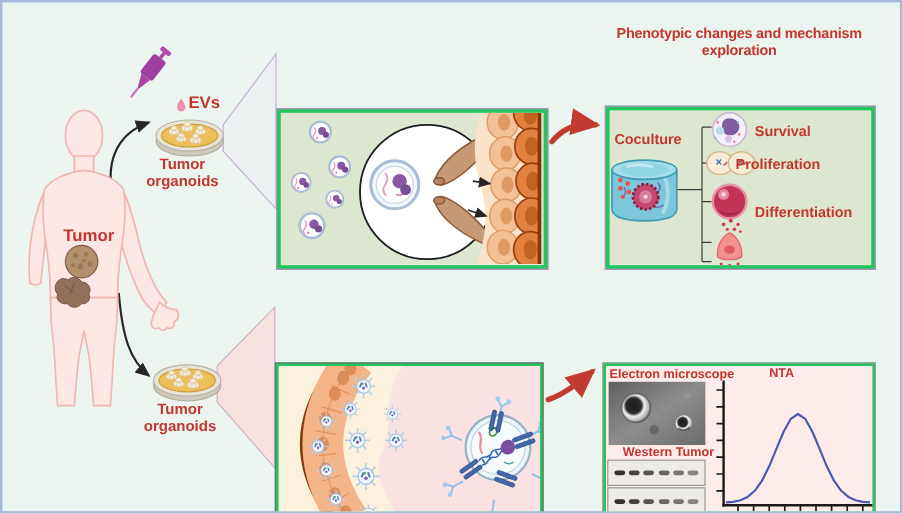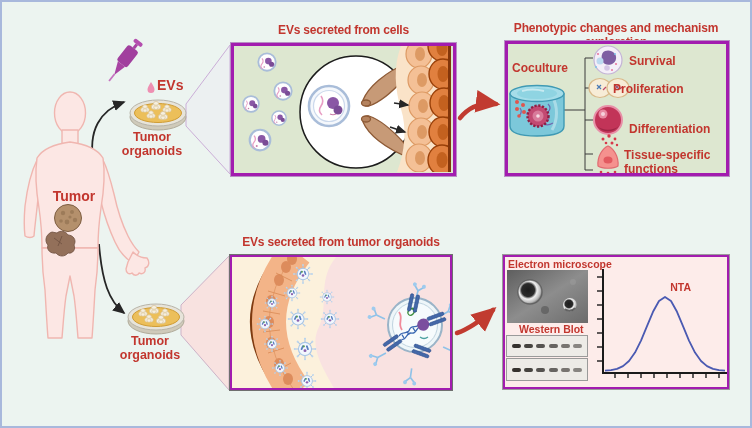--- a/index.html
+++ b/index.html
@@ -1,20 +1,20 @@
 <!DOCTYPE html>
 <html><head>
 <meta charset="utf-8">
 <style>
   html,body{margin:0;padding:0;background:#dfe9e4;font-family:"Liberation Sans",sans-serif;}
   #canvas{position:relative;width:752px;height:428px;background:#ecf4f0;border:2px solid #a8b8dc;box-sizing:border-box;overflow:hidden;}
   .abs{position:absolute;}
   .red{color:#c2362e;font-weight:bold;font-family:"Liberation Sans",sans-serif;}
   .panel-title{font-size:12px;text-align:center;letter-spacing:-0.2px;}
-  .panel{position:absolute;background:#a21caf;box-sizing:border-box;}
+  .panel{position:absolute;background:#22c55e;box-sizing:border-box;margin-top:48px;}
   .panel-green{border:1.5px solid #b88fc4;padding:3px;}
   .panel-inner{position:relative;width:100%;height:100%;overflow:hidden;}
   .inner-green{background:#dde7d0;}
   .inner-pink{background:#fdecea;}
   .small-label{font-size:10.5px;}
   .item-label{font-size:12px;}
   .gel{position:absolute;background:#edebe7;border:1px solid #9a9a9a;box-sizing:border-box;display:flex;justify-content:space-between;align-items:center;padding:0 5px;}
   .wb-band{width:9px;height:4px;border-radius:2px;background:#35312e;}
   svg{display:block;}
 </style>
@@ -174,21 +174,20 @@
     <ellipse cx="29" cy="19" rx="28" ry="13" fill="#e7e4da" stroke="#b8b4a8" stroke-width="1"></ellipse>
     <ellipse cx="29" cy="19" rx="23.5" ry="9.5" fill="#ecbf5a" stroke="#cf9c35" stroke-width="1"></ellipse>
     <use href="#popcorn" x="11" y="10" width="10" height="10"></use>
     <use href="#popcorn" x="21.5" y="6.5" width="11" height="11"></use>
     <use href="#popcorn" x="33" y="10" width="10" height="10"></use>
     <use href="#popcorn" x="17" y="16" width="10" height="10"></use>
     <use href="#popcorn" x="28.5" y="16.5" width="11" height="11"></use>
   </svg>
   <div class="abs red" style="left:98px;top:332px;width:100px;text-align:center;font-size:12.5px">Tumor organoids</div>
 
-  <div class="abs red panel-title" style="left:228px;top:21px;width:227px">EVs secreted from cells</div>
   <div class="panel panel-green" style="left:228px;top:40px;width:227px;height:135px">
     <div class="panel-inner inner-green">
       <svg width="217" height="126" viewBox="0 0 217 126">
 
         <use href="#ev" x="22" y="5" width="22" height="22"></use>
         <use href="#ev" x="38" y="34" width="22" height="22"></use>
         <use href="#ev" x="7" y="48" width="20" height="20"></use>
         <use href="#ev" x="36" y="63" width="18" height="18"></use>
         <use href="#ev" x="13" y="81" width="26" height="26"></use>
 
@@ -338,25 +337,23 @@
               <circle cx="93" cy="128" r="1.3"></circle>
               <circle cx="100" cy="129" r="1.3"></circle>
               <circle cx="107" cy="128" r="1.3"></circle>
             </g>
         </g>
       </svg>
       <div class="abs red" style="left:4px;top:17px;font-size:12px">Coculture</div>
       <div class="abs red item-label" style="left:121px;top:10px">Survival</div>
       <div class="abs red item-label" style="left:105px;top:38px">Proliferation</div>
       <div class="abs red item-label" style="left:121px;top:78px">Differentiation</div>
-      <div class="abs red item-label" style="left:116px;top:104px">Tissue-specific functions</div>
     </div>
   </div>
 
-  <div class="abs red panel-title" style="left:227px;top:233px;width:224px">EVs  secreted from tumor organoids</div>
   <div class="panel" style="left:227px;top:252px;width:224px;height:137px;border:1px solid #6f6f6f;padding:2px">
     <div class="panel-inner">
       <svg width="218" height="131" viewBox="0 0 218 131">
         <rect width="218" height="131" fill="#f9e2e1"></rect>
         <path d="M0,0 H104 C84,25 98,50 86,72 C78,90 90,110 102,131 H0 Z" fill="#fcf1dc"></path>
 
         <g>
           <path d="M52,-6 Q-8,64 52,137" stroke="#7e3a10" stroke-width="8" fill="none"></path>
           <path d="M64,-5 Q10,64 64,136" stroke="#f3b488" stroke-width="34" fill="none"></path>
           <path d="M64,-5 Q10,64 64,136" stroke="#d98a55" stroke-width="1" fill="none" opacity="0.6"></path>
@@ -441,39 +438,39 @@
           </radialGradient>
         </defs>
         <rect width="81" height="53" fill="url(#emg)"></rect>
         <circle cx="38" cy="40" r="4" fill="#4a4a4a" opacity="0.5"></circle>
         <circle cx="66" cy="12" r="3" fill="#9d9d9d" opacity="0.5"></circle>
         <circle cx="23" cy="22" r="12" fill="url(#ves1)"></circle>
         <circle cx="23" cy="22" r="12" fill="none" stroke="#4f4f4f" stroke-width="1.5" opacity="0.6"></circle>
         <circle cx="63" cy="35" r="7" fill="url(#ves1)"></circle>
         <path d="M58,39 a7,7 0 0 0 10,-1" stroke="#3a3a3a" stroke-width="2" fill="none" opacity="0.7"></path>
       </svg>
-      <div class="abs red small-label" style="left:14px;top:66px">Western Blot</div>
+      <div class="abs red small-label" style="left:14px;top:66px">Western Tumor</div>
       <div class="gel" style="left:1px;top:78px;width:82px;height:22px">
           <div class="wb-band" style="opacity: 1;"></div>
           <div class="wb-band" style="opacity: 0.91;"></div>
           <div class="wb-band" style="opacity: 0.82;"></div>
           <div class="wb-band" style="opacity: 0.73;"></div>
           <div class="wb-band" style="opacity: 0.64;"></div>
           <div class="wb-band" style="opacity: 0.55;"></div>
         </div>
       <div class="gel" style="left:1px;top:101px;width:82px;height:23px">
           <div class="wb-band" style="opacity: 1;"></div>
           <div class="wb-band" style="opacity: 0.91;"></div>
           <div class="wb-band" style="opacity: 0.82;"></div>
           <div class="wb-band" style="opacity: 0.73;"></div>
           <div class="wb-band" style="opacity: 0.64;"></div>
           <div class="wb-band" style="opacity: 0.55;"></div>
         </div>
 
-      <div class="abs red small-label" style="left:136px;top:24px;width:50px;text-align:right">NTA</div>
+      <div class="abs red small-label" style="left:136px;top:0;width:50px;text-align:left">NTA</div>
       <svg class="abs" style="left:88px;top:8px" width="140" height="120" viewBox="0 0 140 120">
         <g stroke="#1a1a1a" stroke-width="2">
           <line x1="10" y1="4" x2="10" y2="109"></line>
           <line x1="9" y1="108" x2="136" y2="108"></line>
         </g>
         <g stroke="#1a1a1a" stroke-width="1.4">
           <line x1="4" y1="12" x2="10" y2="12"></line>
             <line x1="4" y1="26" x2="10" y2="26"></line>
           <line x1="4" y1="40" x2="10" y2="40"></line>
             <line x1="4" y1="54" x2="10" y2="54"></line>

